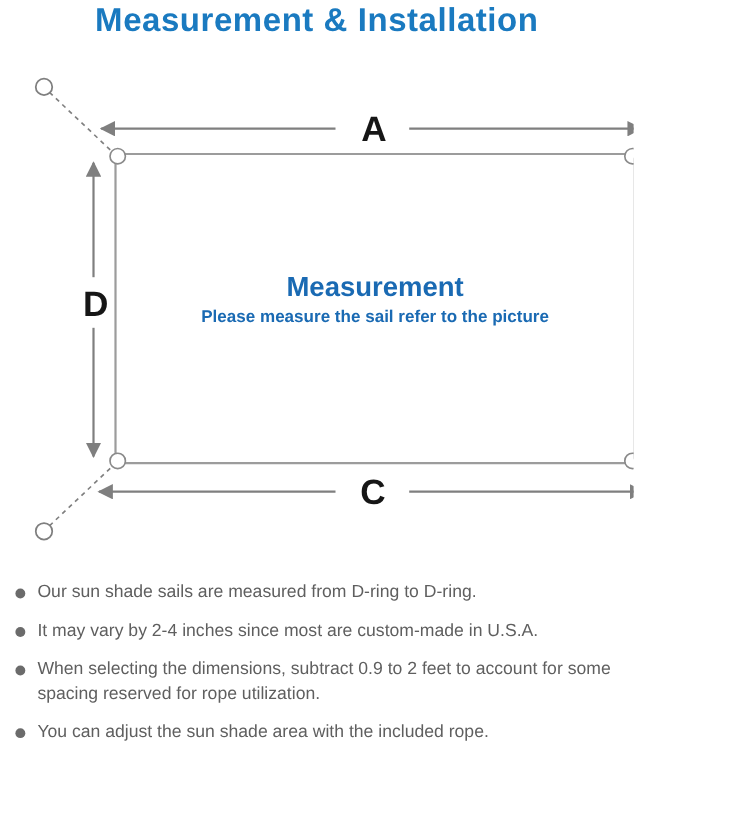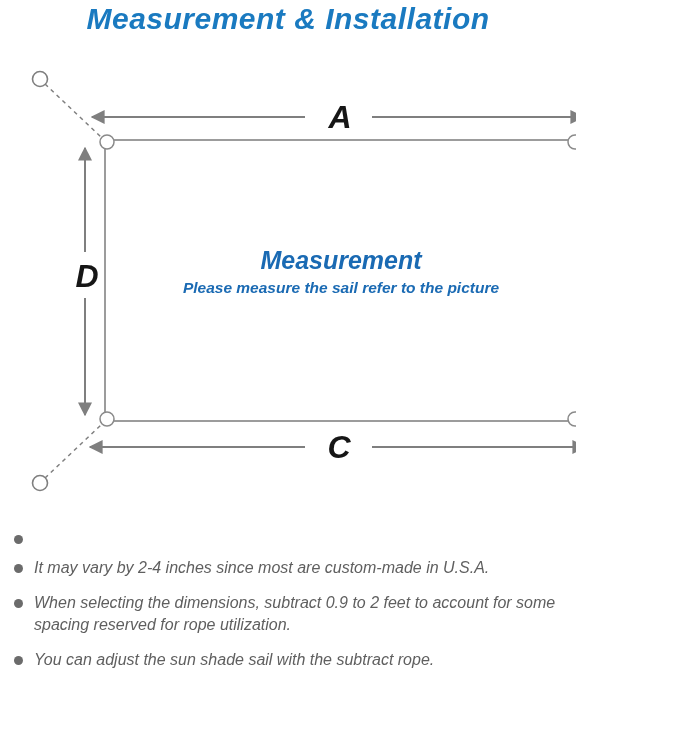--- a/index.html
+++ b/index.html
@@ -7,21 +7,20 @@
     padding: 0;
     background: #ffffff;
     font-family: "Liberation Sans", sans-serif;
   }
   .page {
     position: relative;
     width: 576px;
     height: 739px;
     background: #ffffff;
     overflow: hidden;
-    font-style: italic;
   }
   .page-title {
     position: absolute;
     top: 2px;
     left: 0;
     width: 100%;
     text-align: center;
     font-size: 30px;
     font-weight: 700;
     letter-spacing: 0.5px;
@@ -133,28 +132,29 @@
     <text class="dim-label" x="339" y="458" text-anchor="middle">C</text>
     <text class="dim-label" x="87" y="287" text-anchor="middle">D</text>
 
     <text class="center-title" x="341" y="269" text-anchor="middle">Measurement</text>
     <text class="center-sub" x="341" y="293" text-anchor="middle">Please measure the sail refer to the picture</text>
   </svg>
 
   <div class="notes">
     <div class="note">
       <span class="dot"></span>
+      <span class="note-text">Our sun shade sails are measured from D-ring to D-ring.</span>
     </div>
     <div class="note">
       <span class="dot"></span>
       <span class="note-text">It may vary by 2-4 inches since most are custom-made in U.S.A.</span>
     </div>
     <div class="note">
       <span class="dot"></span>
       <span class="note-text">When selecting the dimensions, subtract 0.9 to 2 feet to account for some spacing reserved for rope utilization.</span>
     </div>
     <div class="note">
       <span class="dot"></span>
-      <span class="note-text">You can adjust the sun shade sail with the subtract rope.</span>
+      <span class="note-text">You can adjust the sun shade area with the included rope.</span>
     </div>
   </div>
 
 </div>
 
 </body></html>

